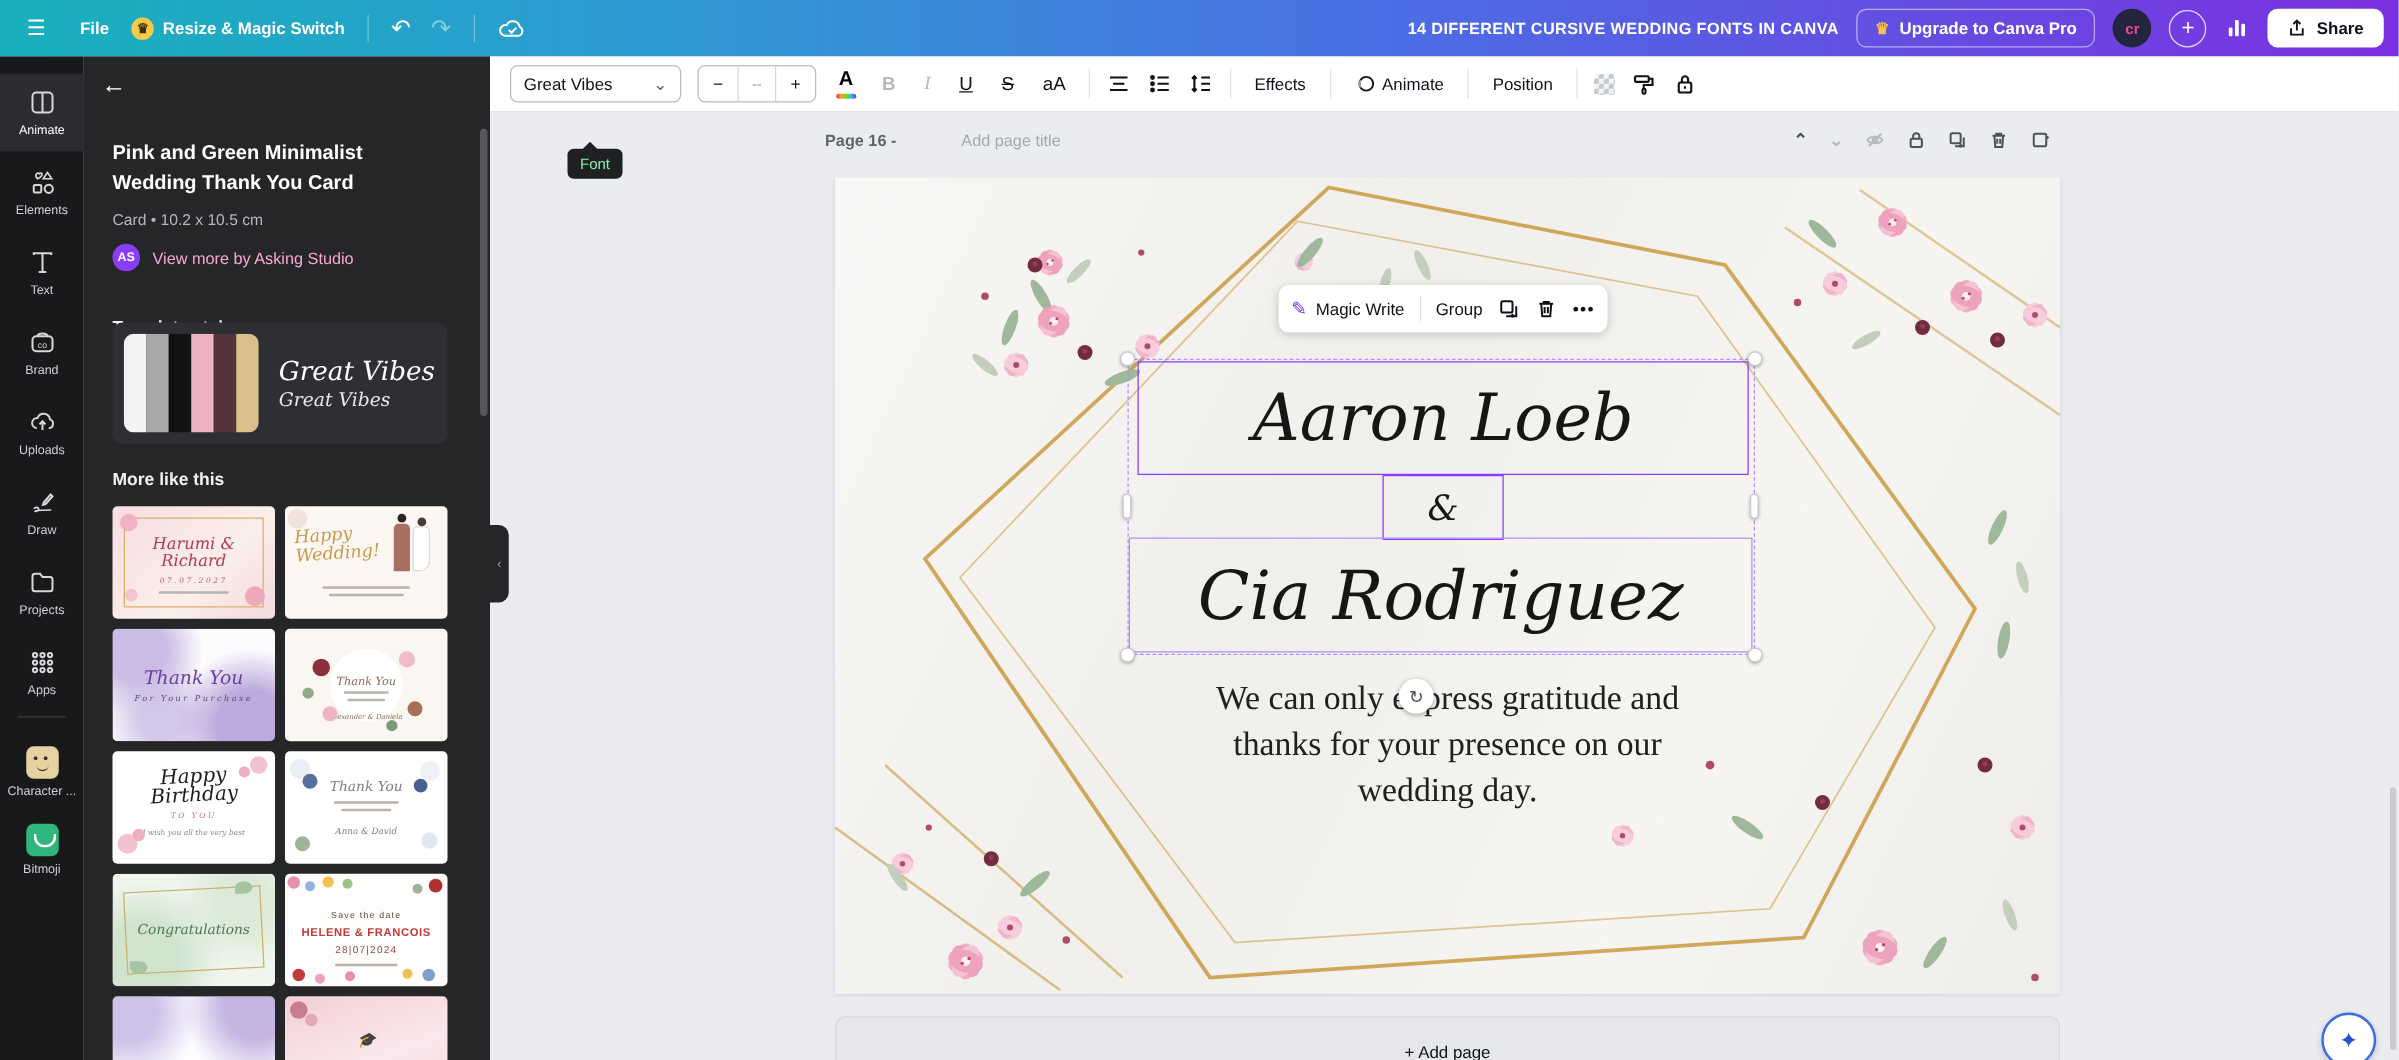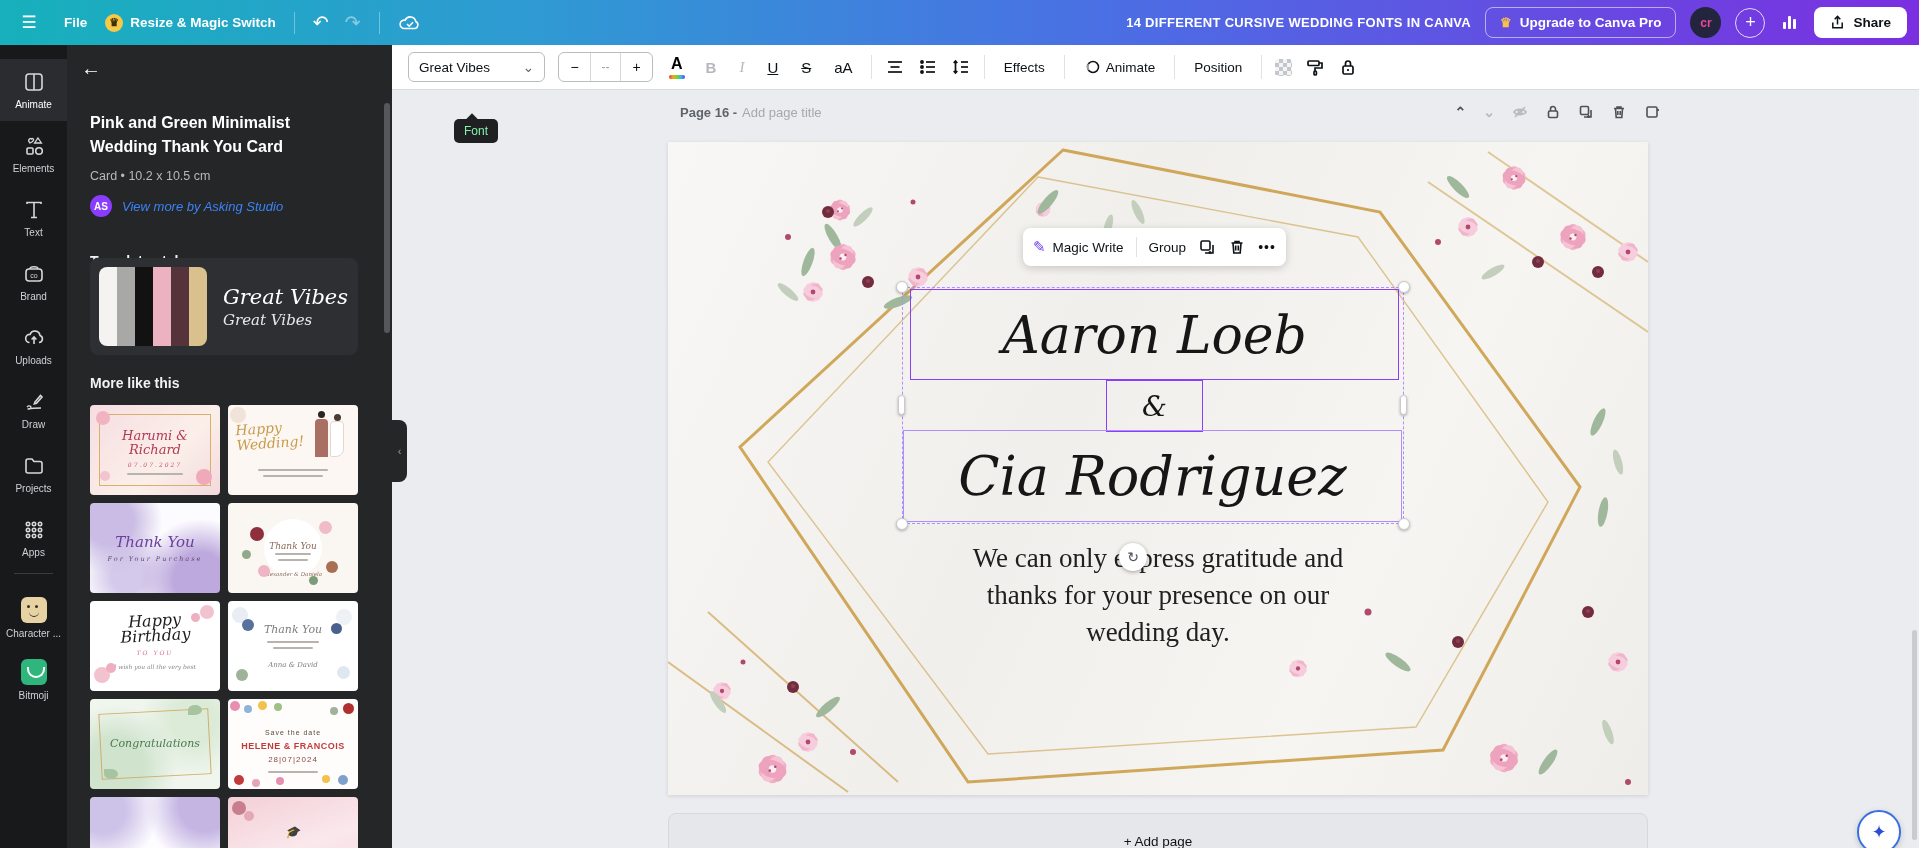--- a/index.html
+++ b/index.html
@@ -51,21 +51,21 @@
   .tile-bit { background:#2fb67c; }
   .tile-bit:after { content:""; position:absolute; left:6px; top:8px; width:14px; height:9px; border:2px solid #fff; border-top:none; border-radius:0 0 12px 12px; }
 
   
   .panel { position:absolute; left:67px; top:45px; width:325px; height:803px; background:#252628; z-index:40; color:#fff; }
   .back-arrow { position:absolute; left:14px; top:12px; font-size:20px; color:#fff; cursor:pointer; }
   .panel-title { position:absolute; left:23px; top:66px; width:260px; font-size:16px; font-weight:700; line-height:24px; }
   .panel-sub { position:absolute; left:23px; top:124px; font-size:12.5px; color:#b6b8bb; }
   .author-row { position:absolute; left:23px; top:150px; display:flex; align-items:center; gap:10px; cursor:pointer; }
   .as-avatar { width:22px; height:22px; border-radius:50%; background:#8b3dff; color:#fff; font-size:10px; font-weight:700; display:flex; align-items:center; justify-content:center; }
-  .author-link { font-size:13px; color:#3b82f6;font-style:italic; }
+  .author-link { font-size:13px; color:#f9a8d4; }
   .sec-head { position:absolute; left:23px; font-size:14px; font-weight:700; color:#f1f2f3; }
   .style-card { position:absolute; left:23px; top:213px; width:268px; height:97px; background:#2e2f32; border-radius:8px;
     display:flex; align-items:center; padding:9px; gap:16px; cursor:pointer; }
   .palette { width:108px; height:79px; border-radius:8px; overflow:hidden; display:flex; }
   .palette span { flex:1; }
   .gv-wrap { display:flex; flex-direction:column; gap:2px; }
   .gv-large { font-family:"DejaVu Serif", serif; font-style:italic; font-size:21px; color:#fff; }
   .gv-small { font-family:"DejaVu Serif", serif; font-style:italic; font-size:15px; color:#e8e9ea; }
   .thumb-grid { position:absolute; left:23px; top:360px; width:268px; display:grid;
     grid-template-columns:130px 130px; grid-auto-rows:90px; gap:8px; }
@@ -132,21 +132,21 @@
   .tb-text { font-size:13.5px; color:#0d1216; cursor:pointer; padding:4px 6px; display:flex; align-items:center; gap:6px; }
   .checker { width:17px; height:17px; border-radius:3px; cursor:pointer;
     background-image:linear-gradient(45deg,#c3c6cb 25%,transparent 25%,transparent 75%,#c3c6cb 75%),linear-gradient(45deg,#c3c6cb 25%,transparent 25%,transparent 75%,#c3c6cb 75%);
     background-size:8px 8px; background-position:0 0,4px 4px; background-color:#f3f4f6; }
   .font-tooltip { position:absolute; left:62px; top:50px; background:#1e2022; color:#86efac; font-size:12px;
     padding:5px 10px; border-radius:5px; z-index:60;margin-top:24px; }
   .font-tooltip:before { content:""; position:absolute; left:14px; top:-4px; width:8px; height:8px; background:#1e2022; transform:rotate(45deg); }
 
   
   .canvas { position:absolute; left:0; top:45px; width:1527px; height:758px; background:#ebecf0; overflow:hidden; }
-  .page-head { position:absolute; left:288px; top:14px; width:980px; display:flex; align-items:center; }
+  .page-head { position:absolute; left:268px; top:14px; width:980px; display:flex; align-items:center;gap:47px; }
   .page-label { font-size:13px; font-weight:600; color:#5f646a; }
   .page-placeholder { font-size:13px; color:#a4a9af; margin-left:5px; }
   .page-actions { margin-left:auto; display:flex; align-items:center; gap:17px; }
   .pa-icon { font-size:13px; color:#4c5157; cursor:pointer; display:flex; }
   .pa-icon svg { width:16px; height:16px; stroke:#4c5157; fill:none; stroke-width:1.6; }
   .pa-icon.dim2 svg { stroke:#b7babf; }
   .pa-chev { font-size:14px; color:#4c5157; cursor:pointer; font-weight:700; }
   .pa-chev.dim2 { color:#b7babf; }
 
   .card { position:absolute; left:276px; top:52px; width:980px; height:653px;

